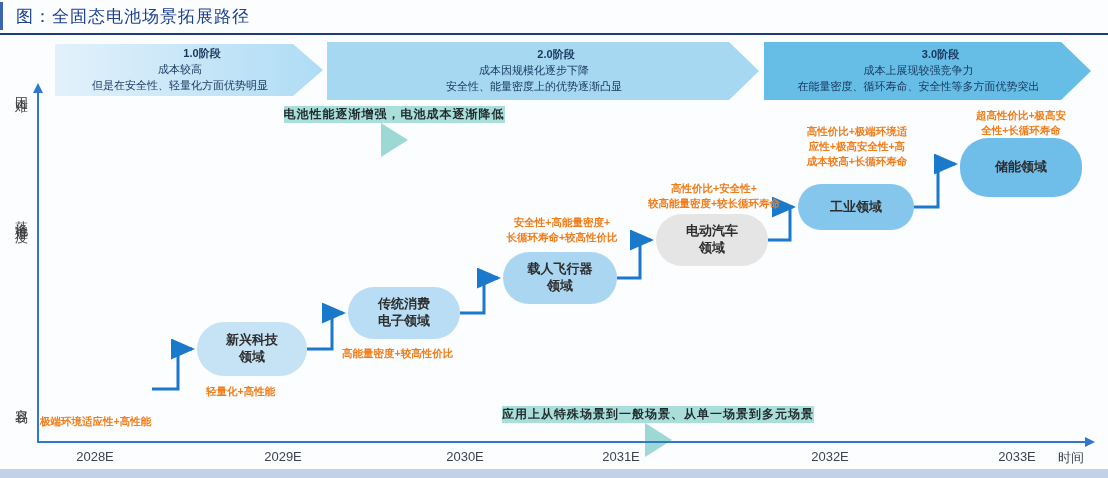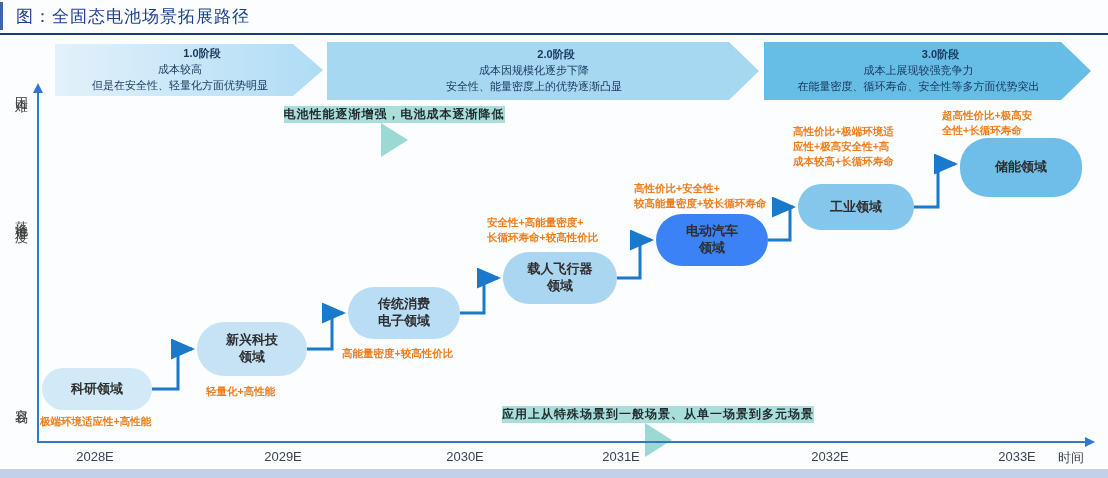--- a/index.html
+++ b/index.html
@@ -57,26 +57,26 @@
   .node{
     position:absolute;border-radius:28px;
     display:flex;align-items:center;justify-content:center;
     text-align:center;font-weight:600;color:#2d2d2d;
     font-size:13px;line-height:1.3;white-space:pre-line;
   }
   .n1{left:42px;top:368px;width:110px;height:42px;background:#d2e9f8;}
   .n2{left:197px;top:322px;width:110px;height:54px;background:#c6e3f6;}
   .n3{left:348px;top:287px;width:112px;height:52px;background:#b9ddf4;}
   .n4{left:503px;top:252px;width:114px;height:52px;background:#abd6f1;}
-  .n5{left:656px;top:214px;width:112px;height:52px;background:#3b82f6;}
+  .n5{left:656px;top:214px;width:112px;height:52px;background:#e5e5e5;}
   .n6{left:798px;top:184px;width:116px;height:46px;background:#85c6ec;}
   .n7{left:960px;top:138px;width:122px;height:59px;background:#6fbde9;}
   
   .note{position:absolute;color:#f07d1a;font-size:10.5px;font-weight:700;line-height:1.45;white-space:pre-line;}
-  .note-c{}
+  .note-c{text-align:center;}
   .o1{left:40px;top:414px;width:210px;}
   .o2{left:206px;top:384px;width:150px;}
   .o3{left:342px;top:346px;width:190px;}
   .o4{left:487px;top:215px;width:150px;}
   .o5{left:634px;top:181px;width:160px;}
   .o6{left:793px;top:124px;width:128px;}
   .o7{left:942px;top:108px;width:158px;}
   
   .connectors{position:absolute;left:0;top:0;width:1108px;height:478px;pointer-events:none;}
   
@@ -129,21 +129,20 @@
     <g fill="none" stroke="#1b79cc" stroke-width="3">
       <polyline points="152,389 178,389 178,349 192,349" marker-end="url(#arr)"></polyline>
       <polyline points="307,349 332,349 332,313 343,313" marker-end="url(#arr)"></polyline>
       <polyline points="460,313 484,313 484,278 498,278" marker-end="url(#arr)"></polyline>
       <polyline points="617,278 640,278 640,240 651,240" marker-end="url(#arr)"></polyline>
       <polyline points="768,240 790,240 790,207 793,207" marker-end="url(#arr)"></polyline>
       <polyline points="914,207 938,207 938,164 955,164" marker-end="url(#arr)"></polyline>
     </g>
   </svg>
 
-  <div class="node n1">科研领域</div>
   <div class="node n2">新兴科技
 领域</div>
   <div class="node n3">传统消费
 电子领域</div>
   <div class="node n4">载人飞行器
 领域</div>
   <div class="node n5">电动汽车
 领域</div>
   <div class="node n6">工业领域</div>
   <div class="node n7">储能领域</div>

